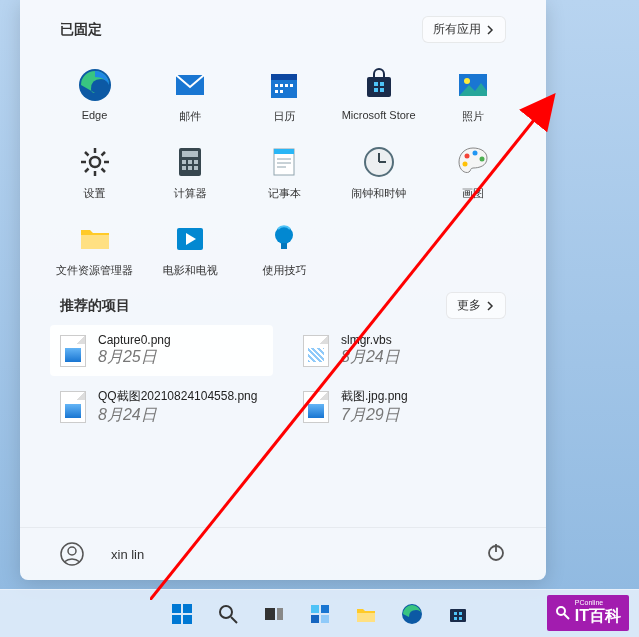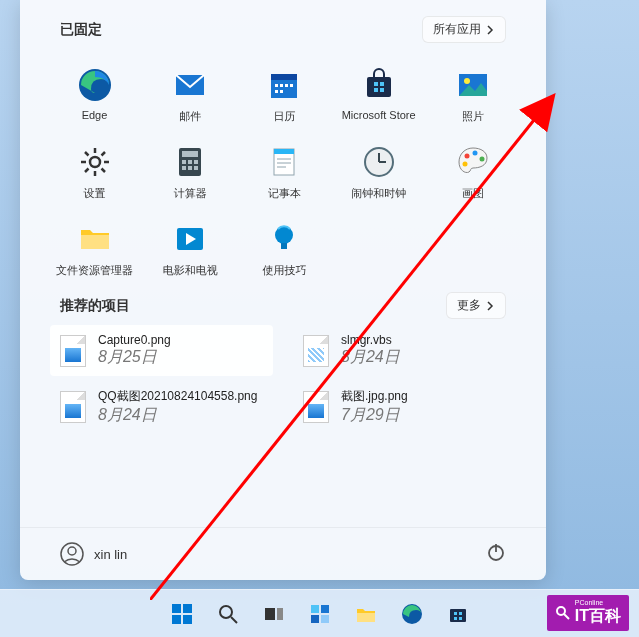--- a/index.html
+++ b/index.html
@@ -47,21 +47,21 @@
   }
   .rec-item.highlighted { background: rgba(255,255,255,0.9); }
   .rec-text { display: flex; flex-direction: column; overflow: hidden; }
   .rec-name { font-size: 12px; color: #222; white-space: nowrap; overflow: hidden; text-overflow: ellipsis; }
   .rec-date { font-size: 16px; color: #777; font-style: italic; }
   .footer {
     margin-top: auto;
     display: flex; justify-content: space-between; align-items: center;
     padding: 14px 40px; border-top: 1px solid rgba(0,0,0,0.05);
   }
-  .user { display: flex; align-items: center; gap: 10px; cursor: pointer; font-size: 13px; color: #333; }
+  .user { display: flex; align-items: center; gap: 27px; cursor: pointer; font-size: 13px; color: #333; }
   .taskbar {
     position: absolute; bottom: 0; left: 0; right: 0; height: 48px;
     background: rgba(230,240,252,0.85);
     border-top: 1px solid rgba(255,255,255,0.4);
     display: flex; align-items: center; justify-content: center; gap: 6px;
   }
   .tb-item { width: 40px; height: 40px; display: flex; align-items: center; justify-content: center; border-radius: 4px; cursor: pointer; }
   .arrow {
     position: absolute; top: 80px; left: 150px;
     width: 420px; height: 520px; pointer-events: none; z-index: 50;

